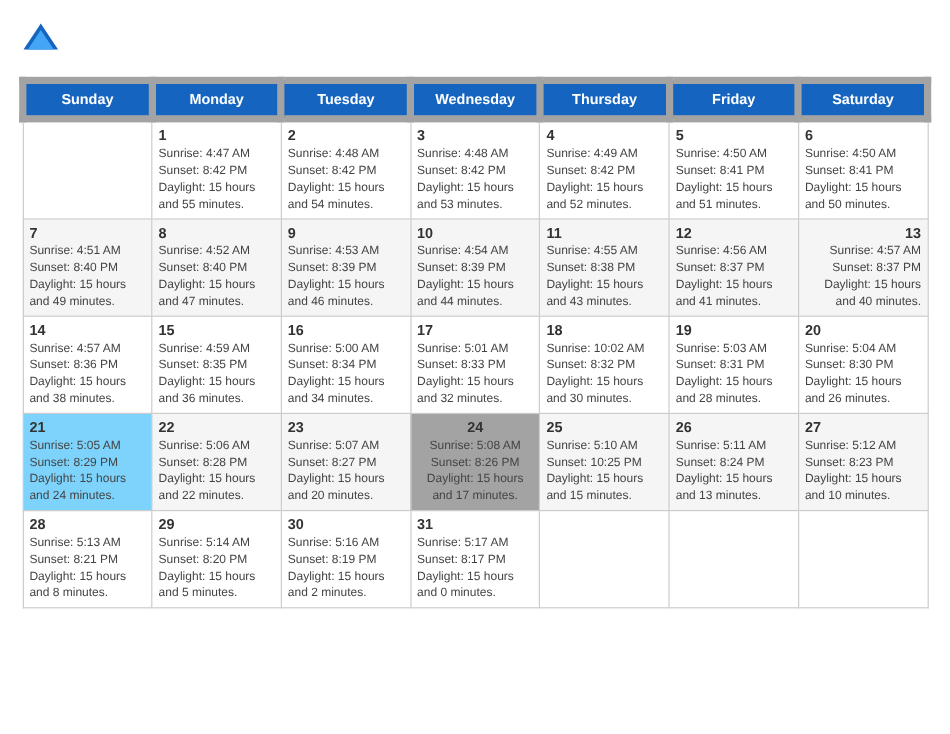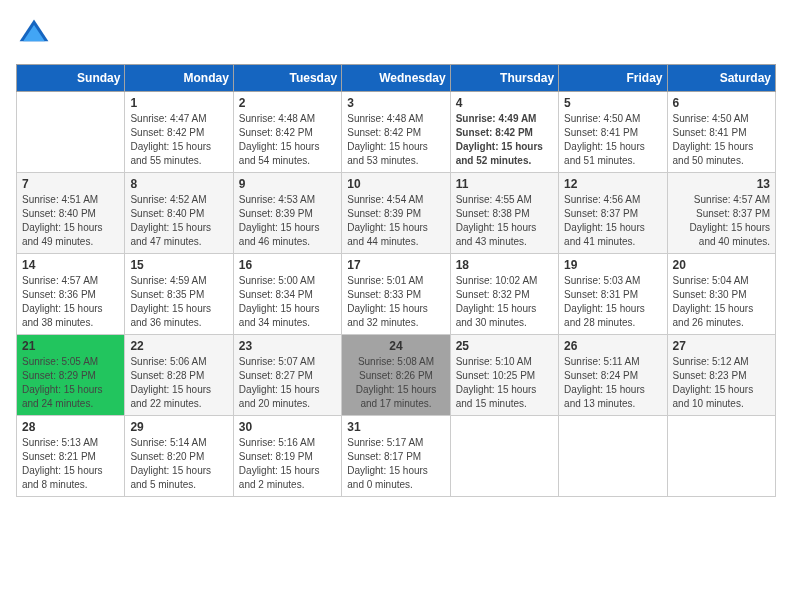--- a/index.html
+++ b/index.html
@@ -55,24 +55,24 @@
     }
     .calendar {
       width: 100%;
       border-collapse: collapse;
       font-size: 11px;
     }
     .calendar th {
       background-color: #1565c0;
       color: #fff;
       padding: 6px 4px;
-      text-align: right;
+      text-align: center;
       font-size: 12px;
       font-weight: bold;
-      border: 1px solid #a3a3a3;
+      border: 6px solid #a3a3a3;
     }
     .calendar td {
       border: 1px solid #ccc;
       padding: 4px 5px;
       vertical-align: top;
       width: 108px;
       min-height: 80px;
       background: #fff;
     }
     .calendar tr:nth-child(even) td {
@@ -145,21 +145,21 @@
         </td>
         <td>
           <span class="day-number">3</span>
           <div class="day-info" style="white-space: pre-line;">Sunrise: 4:48 AM
 Sunset: 8:42 PM
 Daylight: 15 hours
 and 53 minutes.</div>
         </td>
         <td>
           <span class="day-number">4</span>
-          <div class="day-info" style="white-space: pre-line; font-weight: bold;">Sunrise: 4:49 AM
+          <div class="day-info" style="white-space: pre-line;">Sunrise: 4:49 AM
 Sunset: 8:42 PM
 Daylight: 15 hours
 and 52 minutes.</div>
         </td>
         <td>
           <span class="day-number">5</span>
           <div class="day-info" style="white-space: pre-line;">Sunrise: 4:50 AM
 Sunset: 8:41 PM
 Daylight: 15 hours
 and 51 minutes.</div>
@@ -268,21 +268,21 @@
         </td>
         <td>
           <span class="day-number">20</span>
           <div class="day-info" style="white-space: pre-line;">Sunrise: 5:04 AM
 Sunset: 8:30 PM
 Daylight: 15 hours
 and 26 minutes.</div>
         </td>
       </tr>
       <tr>
-        <td style="background: #22c55e;">
+        <td style="background: #7dd3fc;">
           <span class="day-number">21</span>
           <div class="day-info" style="white-space: pre-line;">Sunrise: 5:05 AM
 Sunset: 8:29 PM
 Daylight: 15 hours
 and 24 minutes.</div>
         </td>
         <td style="background: rgb(245, 245, 245);">
           <span class="day-number">22</span>
           <div class="day-info" style="white-space: pre-line;">Sunrise: 5:06 AM
 Sunset: 8:28 PM

